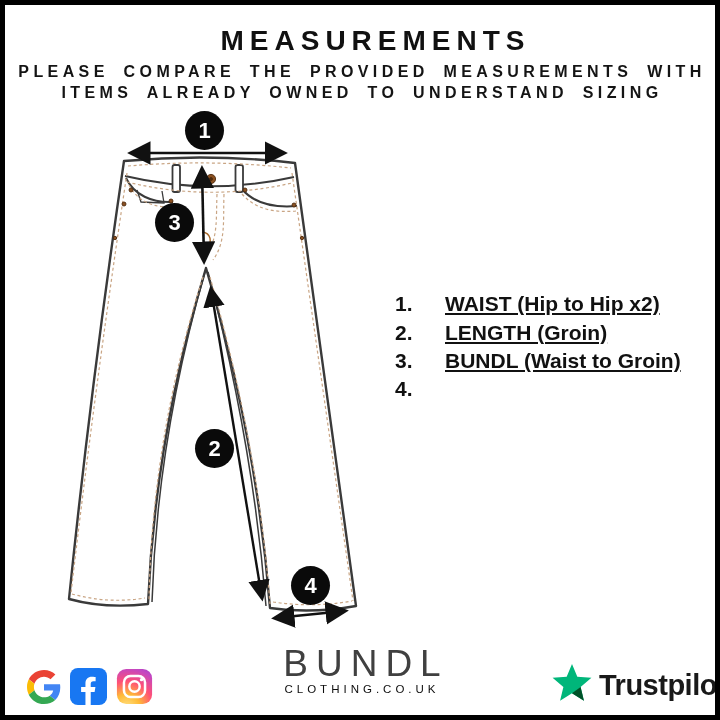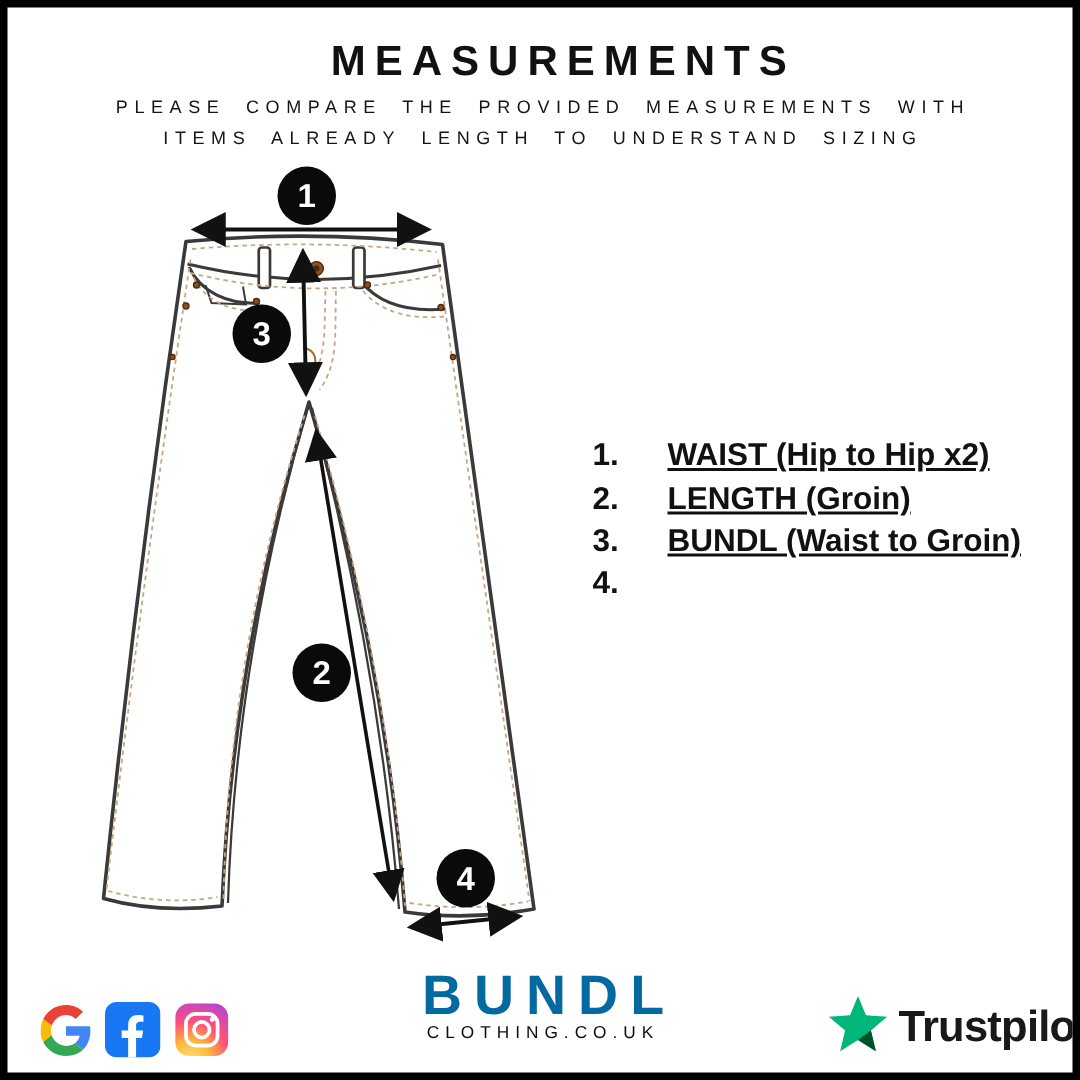--- a/index.html
+++ b/index.html
@@ -8,53 +8,53 @@
     background:#fff;border:5px solid #000;overflow:hidden;
     font-family:"Liberation Sans",sans-serif;color:#0b0b0b;
   }
   
   .title{
     position:absolute;top:20px;left:0;right:0;text-align:center;
     font-size:28px;font-weight:800;letter-spacing:6px;padding-left:6px;color:#111;margin-left:25px;
   }
   .subtitle{
     position:absolute;top:56px;left:0;right:0;text-align:center;
-    font-size:12px;font-weight:400;letter-spacing:4.4px;word-spacing:6px;
+    font-size:16px;font-weight:700;letter-spacing:4.4px;word-spacing:6px;
     line-height:21px;color:#141414;padding-left:4px;
   }
   
   svg.jeans{position:absolute;left:0;top:0;width:710px;height:710px;}
   .marker{
     position:absolute;width:39px;height:39px;border-radius:50%;
     background:#0a0a0a;color:#fff;display:flex;align-items:center;justify-content:center;
     font-size:22px;font-weight:700;z-index:5;
   }
   
   .legend{position:absolute;left:390px;top:285px;z-index:4;}
   .legend-row{display:flex;height:28.4px;align-items:center;}
   .legend-num{width:50px;font-size:21px;font-weight:700;color:#111;}
   .legend-label{font-size:21px;font-weight:700;color:#111;white-space:nowrap;text-decoration:underline;}
   
   .social{position:absolute;left:22px;top:663px;display:flex;align-items:center;gap:9px;z-index:4;}
   .social svg{display:block;}
   .brand{position:absolute;left:0;right:0;top:641px;text-align:center;z-index:4;}
-  .brand-name{font-size:37px;font-weight:700;letter-spacing:8px;padding-left:12px;color:#0369a1;line-height:36px;}
+  .brand-name{font-size:37px;font-weight:400;letter-spacing:8px;padding-left:12px;color:#404040;line-height:36px;}
   .brand-domain{font-size:11.5px;font-weight:400;letter-spacing:4px;padding-left:4px;color:#0d0d0d;margin-top:1px;}
   .trustpilot{position:absolute;left:545px;top:656px;display:flex;align-items:center;gap:5px;z-index:4;}
   .trustpilot-label{font-size:29px;font-weight:700;letter-spacing:-0.5px;color:#191919;}
 </style>
 </head>
 <body>
 
 <div class="frame">
 
   <div class="title">MEASUREMENTS</div>
   <div class="subtitle">
     <div>PLEASE COMPARE THE PROVIDED MEASUREMENTS WITH</div>
-    <div>ITEMS ALREADY LENGTH TO UNDERSTAND SIZING</div>
+    <div>ITEMS ALREADY OWNED TO UNDERSTAND SIZING</div>
   </div>
 
   <svg class="jeans" viewBox="0 0 710 710">
     <defs>
       <marker id="ah" markerWidth="10" markerHeight="10" refX="7.5" refY="4.5" orient="auto-start-reverse">
         <path d="M0,0 L9,4.5 L0,9 Z" fill="#111"></path>
       </marker>
     </defs>
 
     <g>

